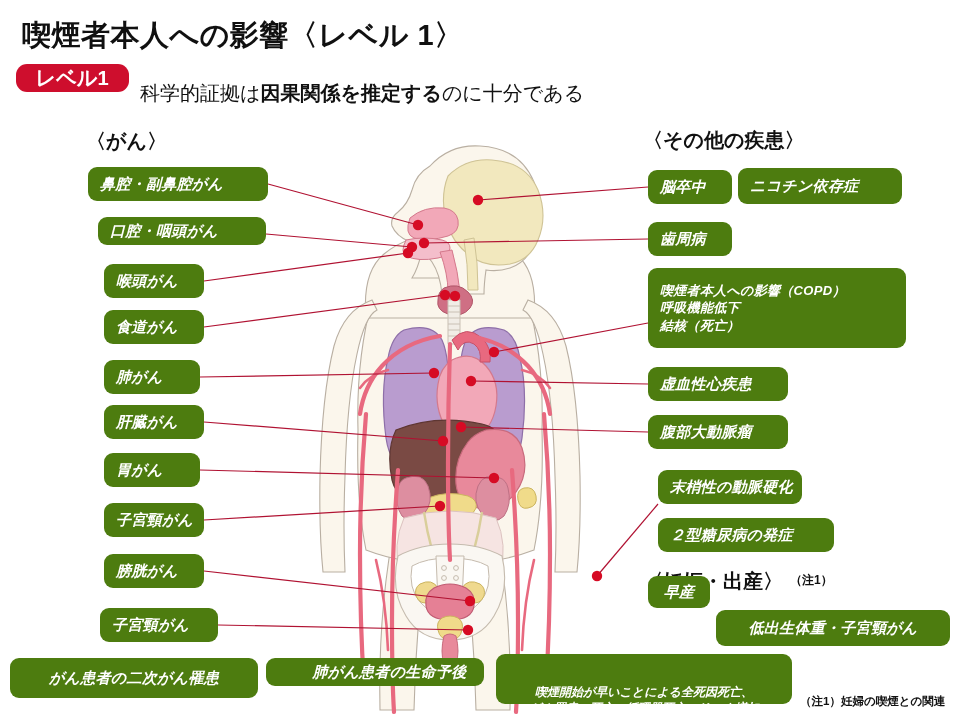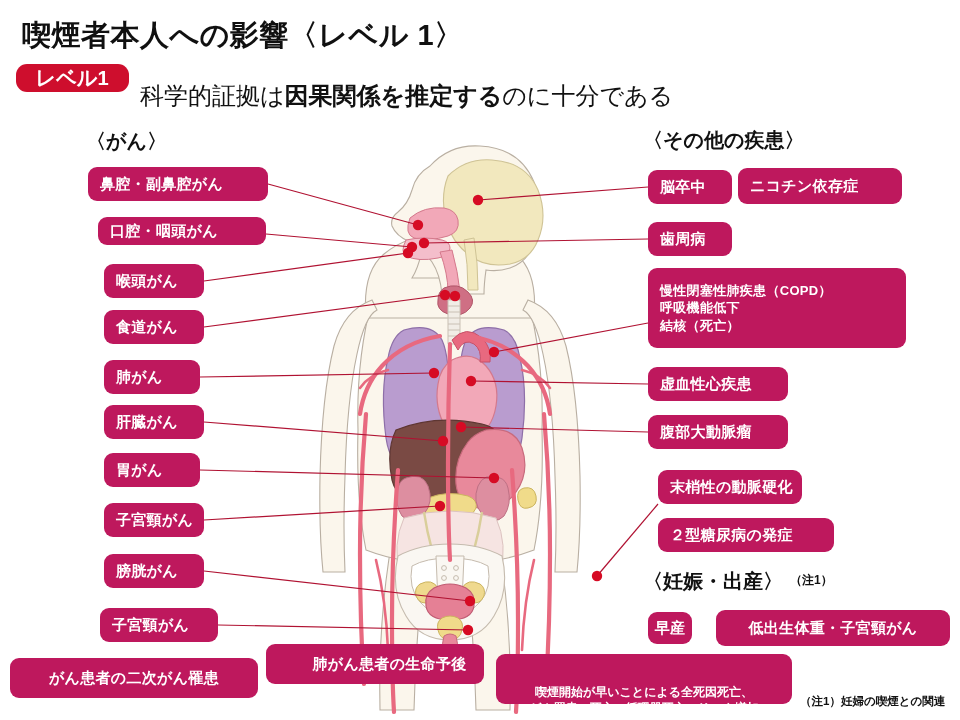--- a/index.html
+++ b/index.html
@@ -22,46 +22,47 @@
     position:absolute;left:16px;top:64px;width:113px;height:28px;
     background:#CE0E2D;border-radius:11px;
     display:flex;align-items:center;justify-content:center;
   }
   #level-badge .bt{
     color:#fff;font-size:21px;font-weight:bold;letter-spacing:0px;
     transform:scaleX(.96);
   }
   #subtitle{
     position:absolute;left:140px;top:80px;
-    font-size:24px;color:#111;white-space:nowrap;
+    font-size:20px;color:#111;white-space:nowrap;
     font-family:"Liberation Serif","DejaVu Serif",serif;
   }
   #subtitle b{font-weight:bold;font-family:"Liberation Sans","DejaVu Sans",sans-serif;}
 
   
   .sec-head{
     position:absolute;font-size:20px;font-weight:bold;color:#111;
     white-space:nowrap;
   }
   #head-cancer{left:86px;top:128px;}
   #head-other{left:643px;top:127px;}
   #head-preg{left:643px;top:568px;}
   #head-preg-note{
     position:absolute;left:790px;top:572px;
     font-size:12px;font-weight:bold;color:#111;white-space:nowrap;
   }
 
   
   .box{
-    position:absolute;background:#be185d;border-radius:9px;
+    position:absolute;background:#4d7c0f;border-radius:9px;
     color:#fff;font-weight:bold;font-size:15px;
     display:flex;align-items:center;
     box-sizing:border-box;padding:0 12px;
     line-height:1.32;white-space:nowrap;
     letter-spacing:.3px;
+    font-style:italic;
   }
   .box.ml{white-space:normal;align-items:center;}
   .box.c{justify-content:center;}
   .box.small{font-size:13px;}
   .box.tiny{font-size:12px;letter-spacing:0;}
 
   
   #footnote{
     position:absolute;left:800px;top:694px;
     font-size:11.5px;font-weight:bold;color:#111;white-space:nowrap;
@@ -289,39 +290,39 @@
       <div class="box" style="left: 658px; top: 470px; width: 144px; height: 34px;">
         <span>末梢性の動脈硬化</span>
       </div>
       <div class="box" style="left: 658px; top: 518px; width: 176px; height: 34px;">
         <span>２型糖尿病の発症</span>
       </div>
     </div>
   <div id="copd-box-host">
       <div class="box small ml" style="left: 648px; top: 268px; width: 258px; height: 80px;">
         <div>
-          <div>慢性閉塞性肺疾患（COPD）</div>
+          <div>喫煙者本人への影響（COPD）</div>
           <div>呼吸機能低下</div>
           <div>結核（死亡）</div>
         </div>
       </div>
     </div>
   <div id="preg-boxes">
-      <div class="box c" style="left: 648px; top: 612px; width: 44px; height: 32px;">
+      <div class="box c" style="left: 648px; top: 576px; width: 62px; height: 32px;">
         <span>早産</span>
       </div>
       <div class="box c" style="left: 716px; top: 610px; width: 234px; height: 36px;">
         <span>低出生体重・子宮頸がん</span>
       </div>
     </div>
   <div id="bottom-boxes">
       <div class="box c" style="left: 10px; top: 658px; width: 248px; height: 40px;">
         <span>がん患者の二次がん罹患</span>
       </div>
-      <div class="box c" style="left: 266px; top: 644px; width: 218px; height: 40px; padding-left: 41px;">
+      <div class="box c" style="left: 266px; top: 658px; width: 218px; height: 28px; padding-left: 41px;">
         <span>肺がん患者の生命予後</span>
       </div>
       <div class="box tiny c ml" style="left: 496px; top: 654px; width: 296px; height: 50px;">
         <div style="text-align: center; margin-top: 43px;">
           <div>喫煙開始が早いことによる全死因死亡、</div>
           <div>がん罹患・死亡、循環器死亡のリスク増加</div>
         </div>
       </div>
     </div>
 

